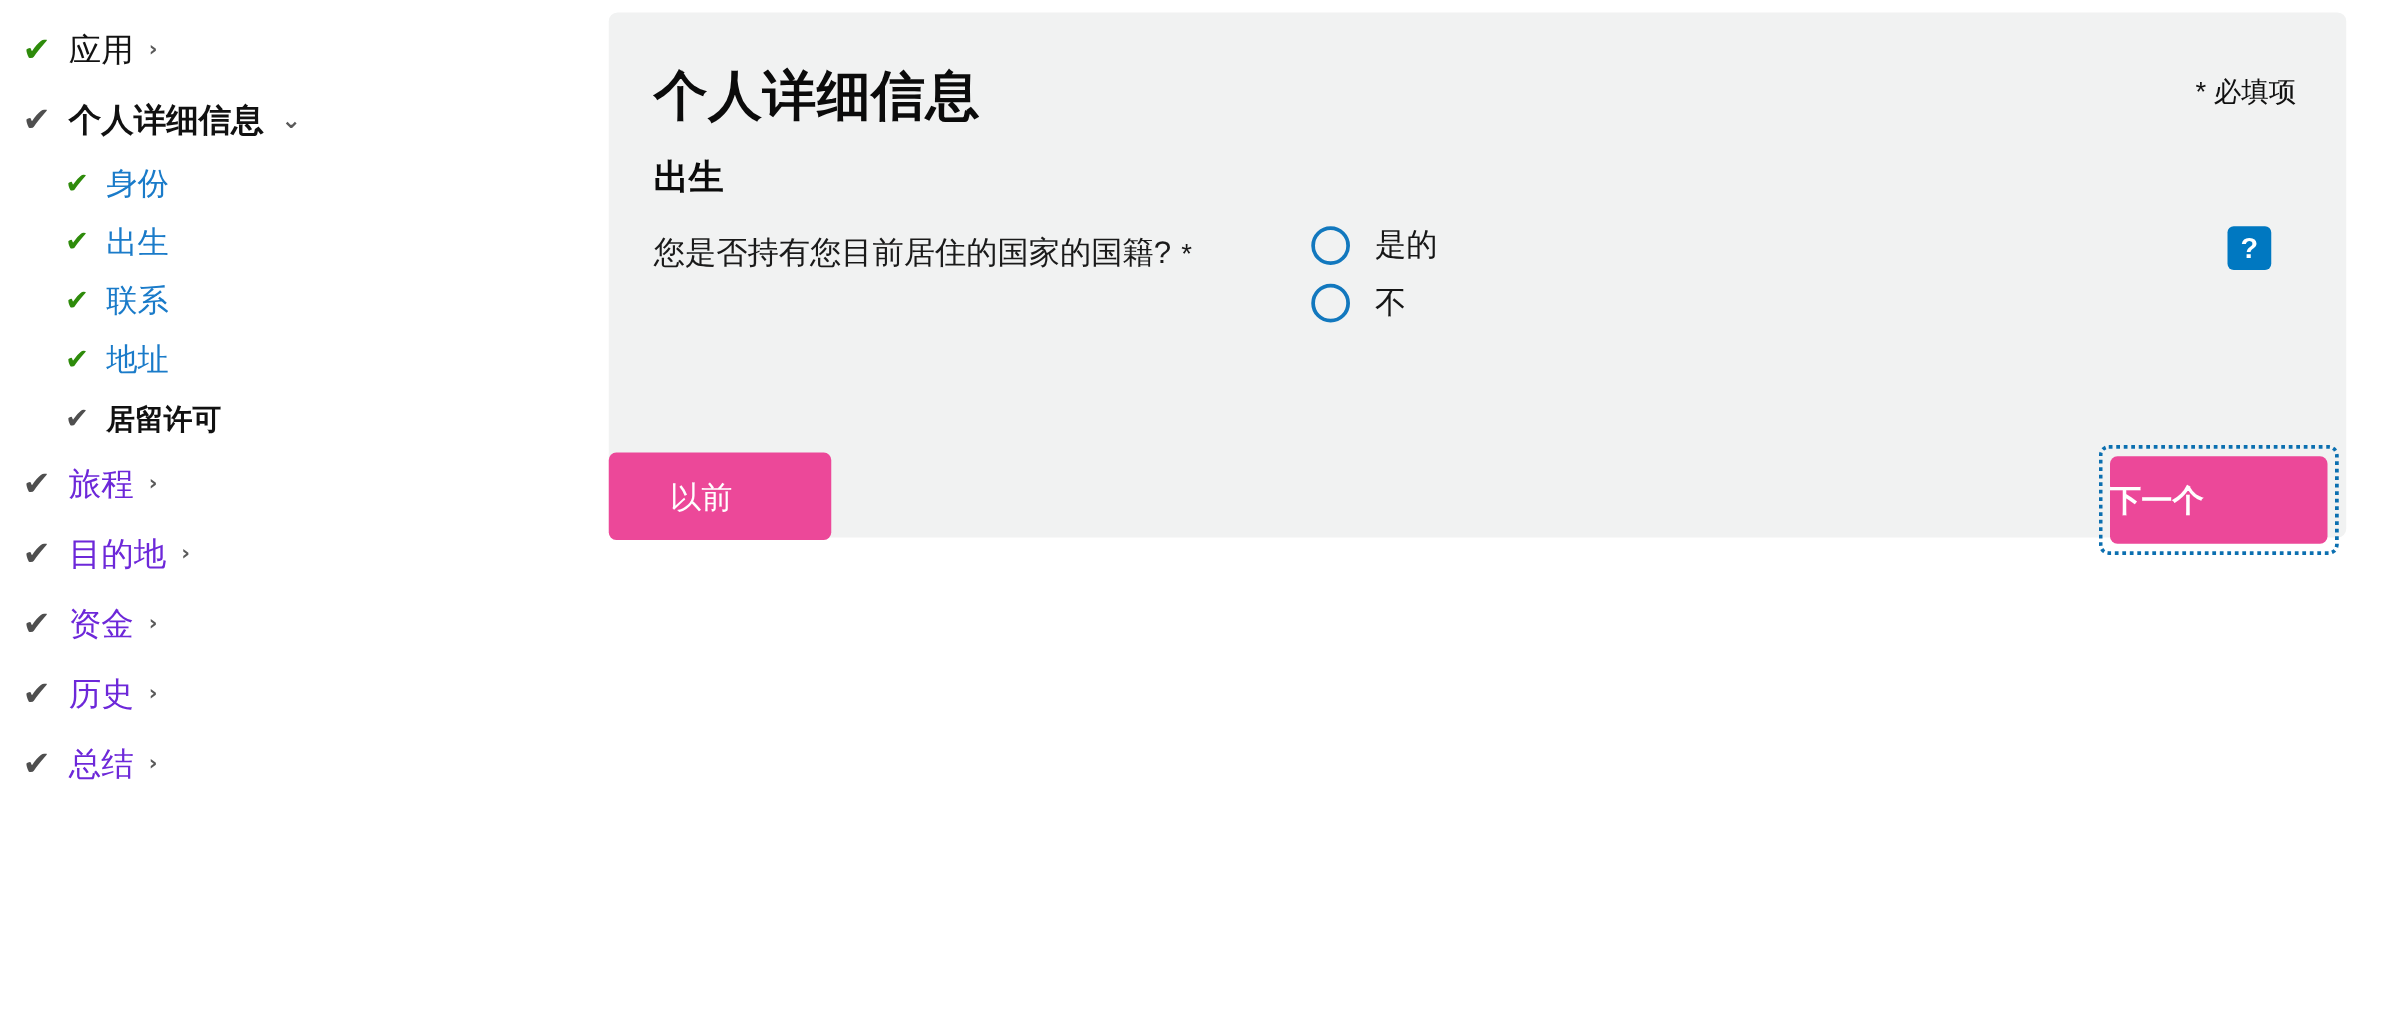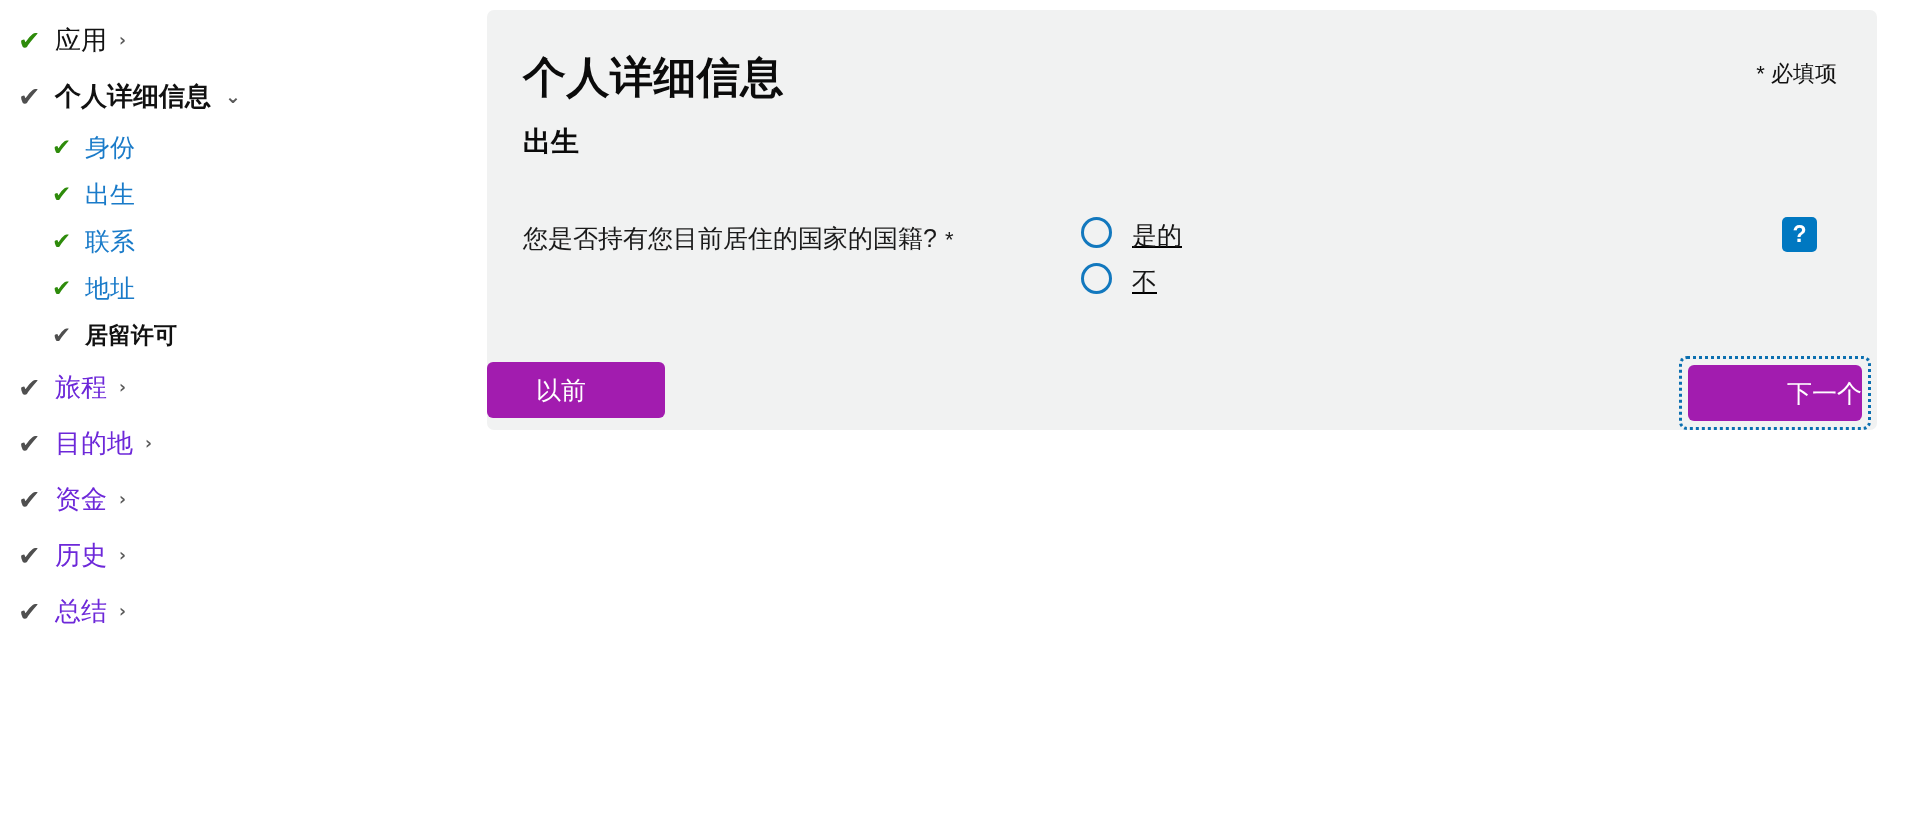--- a/index.html
+++ b/index.html
@@ -123,48 +123,46 @@
   #panel-subtitle {
     font-size: 28px;
     font-weight: bold;
     color: #0b0b0b;
     margin-top: 22px;
   }
 
   
   #question-row {
     position: relative;
-    margin-top: 56px;
+    margin-top: 20px;
     display: flex;
     align-items: flex-start;
-    gap: 32px;
   }
 
   #question-label {
     font-size: 25px;
     color: #1a1a1a;
     line-height: 1.2;
     padding-top: 6px;
     width: 470px;
   }
   #question-label .req-star {
     margin-left: 8px;
     font-size: 22px;
   }
 
   #radio-group {
     margin-left: 56px;
   }
 
   .radio-row {
     display: flex;
-    align-items: flex-end;
+    align-items: center;
     margin-bottom: 15px;
     cursor: pointer;
-    text-decoration: underline;
   }
 
   .radio-mark {
     width: 31px;
     height: 31px;
     border-radius: 50%;
     border: 3px solid #1278be;
     background: transparent;
     display: inline-block;
     flex: none;
@@ -199,28 +197,28 @@
   
   #footer {
     position: absolute;
     left: 487px;
     top: 362px;
     width: 1390px;
     height: 62px;
   }
 
   .btn {
-    background: #a21caf;
+    background: #ec4899;
     color: #ffffff;
     border: none;
     border-radius: 6px;
     font-size: 25px;
     font-family: "Liberation Sans", sans-serif;
     cursor: pointer;
-    height: 56px;
+    height: 70px;
     padding: 0 30px;
   }
 
   #prev-button {
     position: absolute;
     left: 0;
     top: 0;
     width: 178px;
     text-align: left;
     padding-left: 49px;
@@ -230,22 +228,23 @@
     position: absolute;
     right: 6px;
     top: -6px;
     padding: 6px;
     border: 3px dotted #0b6fb0;
     border-radius: 8px;
   }
 
   #next-button {
     width: 174px;
-    text-align: right;
+    text-align: left;
     padding: 0;
+    font-weight: bold;
   }
 </style>
 </head>
 <body>
 
 <div id="app">
 
   <nav id="sidebar">
       <div class="nav-item">
         <span class="check green">✔</span>

